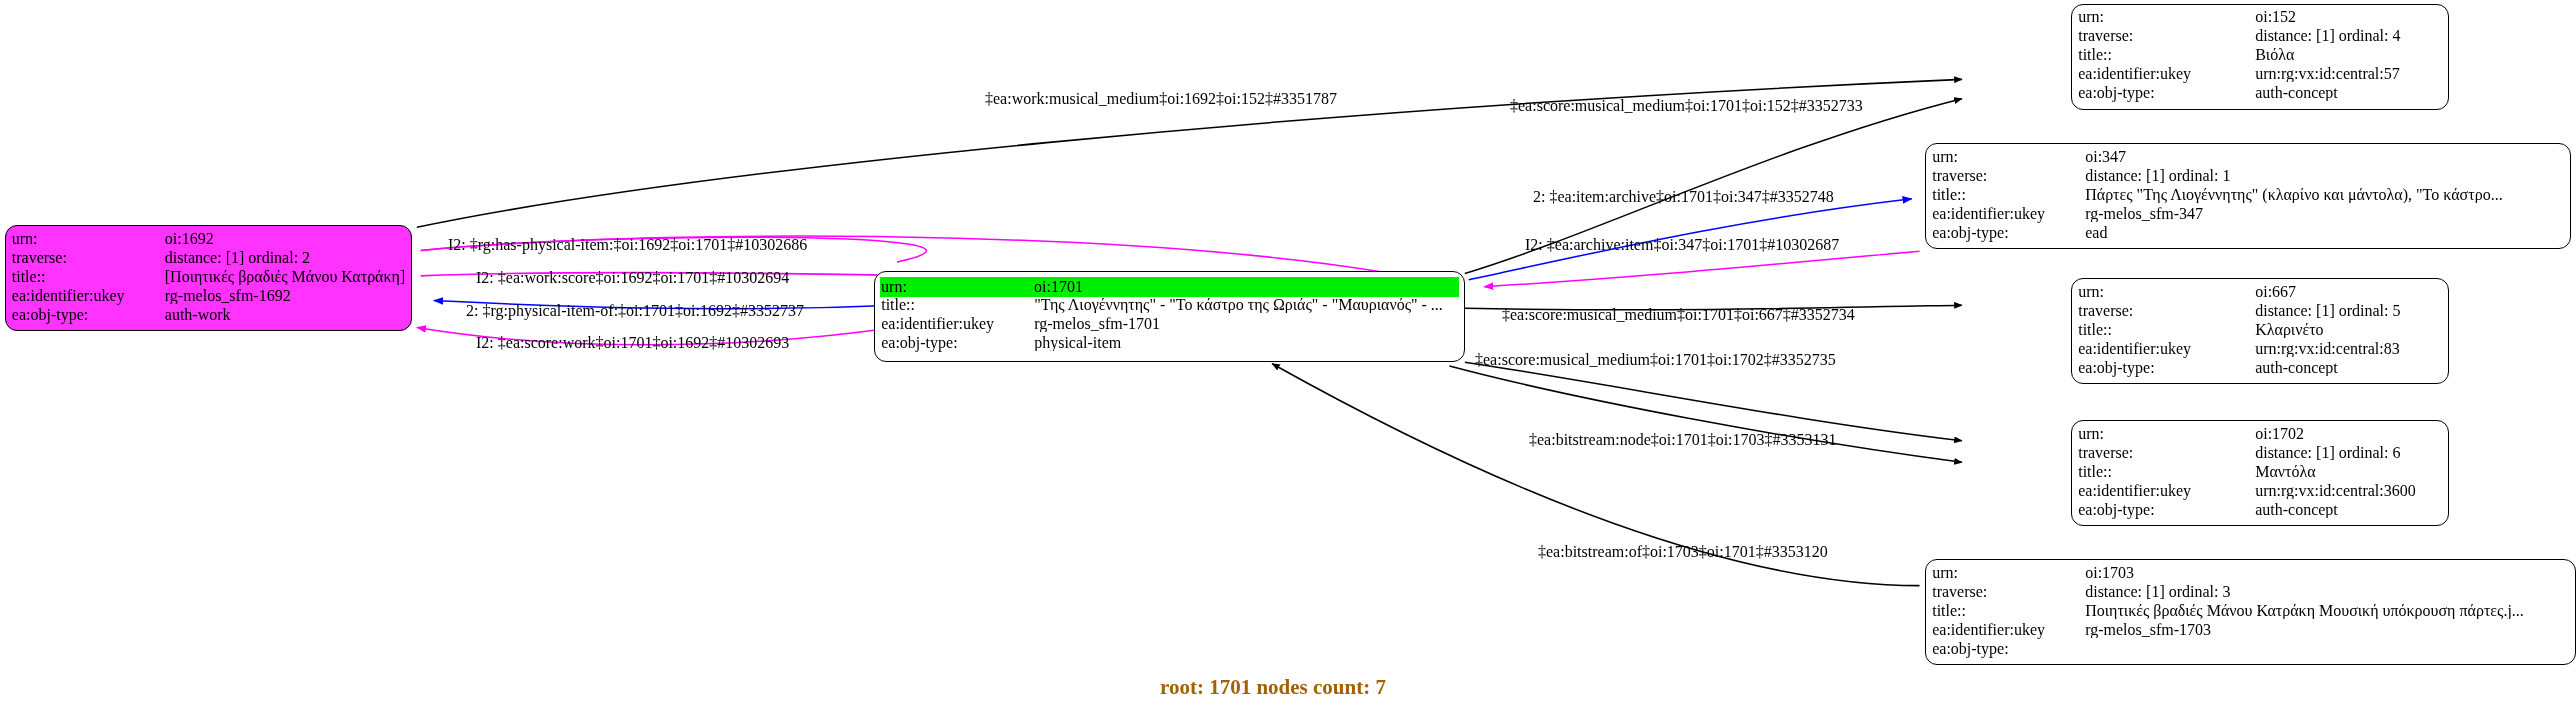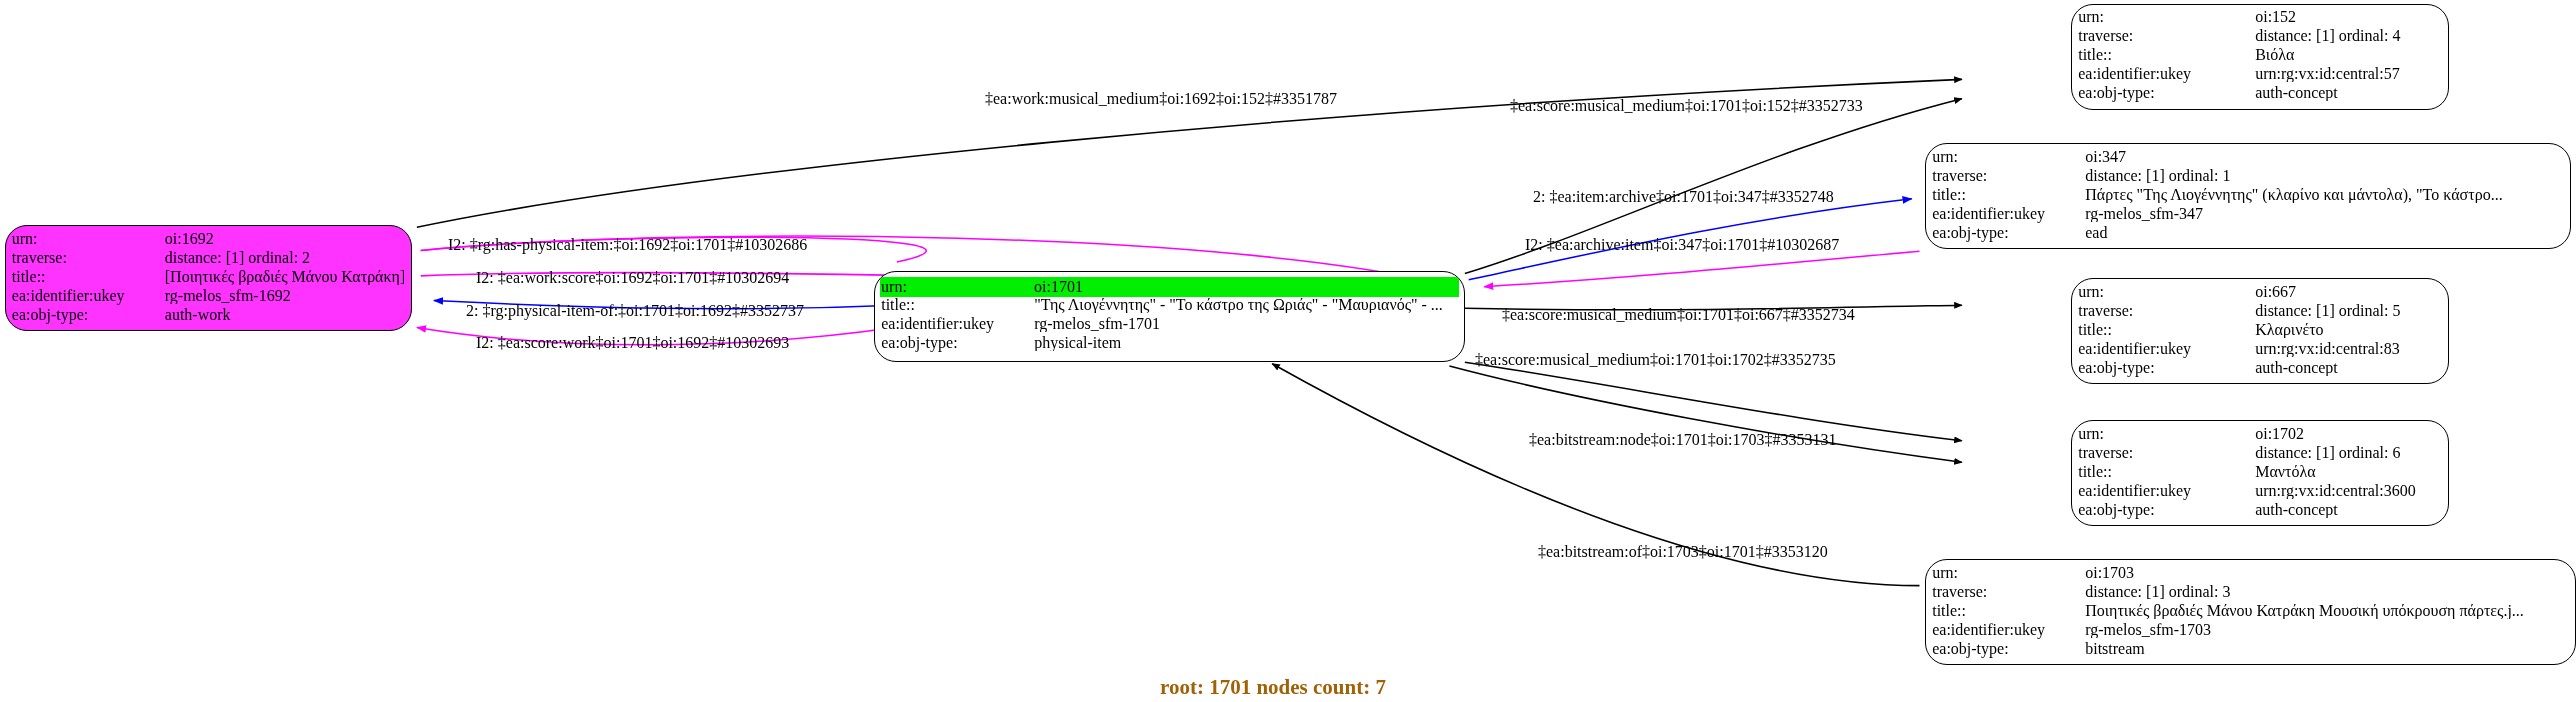--- a/index.html
+++ b/index.html
@@ -25,21 +25,21 @@
     left: 0; top: 0;
     width: 2576px;
     height: 702px;
     pointer-events: none;
   }
 
   
   .node {
     position: absolute;
     border: 1.5px solid #000000;
-    border-radius: 22px;
+    border-radius: 12px;
     background: #ffffff;
     box-sizing: border-box;
     overflow: hidden;
     padding: 4.6px 0 4.6px 0;
   }
   .node.magenta { background: #ff33ff; }
   .node .row {
     display: flex;
     align-items: baseline;
     line-height: 1.0;
@@ -289,21 +289,20 @@
     <div class="row">
       <span class="k">title::</span>
       <span class="v">Ποιητικές βραδιές Μάνου Κατράκη Μουσική υπόκρουση πάρτες.j...</span>
     </div>
     <div class="row">
       <span class="k">ea:identifier:ukey</span>
       <span class="v">rg-melos_sfm-1703</span>
     </div>
     <div class="row">
       <span class="k">ea:obj-type:</span>
-      <span class="v">bitstream</span>
     </div>
   </div>
 
   <div class="elabel" style="left:985px; top:91px;">‡ea:work:musical_medium‡oi:1692‡oi:152‡#3351787</div>
 
   <div class="elabel" style="left:1510px; top:98px;">‡ea:score:musical_medium‡oi:1701‡oi:152‡#3352733</div>
 
   <div class="elabel" style="left:1533px; top:189px;text-align:center;">2: ‡ea:item:archive‡oi:1701‡oi:347‡#3352748</div>
 
   <div class="elabel" style="left:1525px; top:237px;">I2: ‡ea:archive:item‡oi:347‡oi:1701‡#10302687</div>

